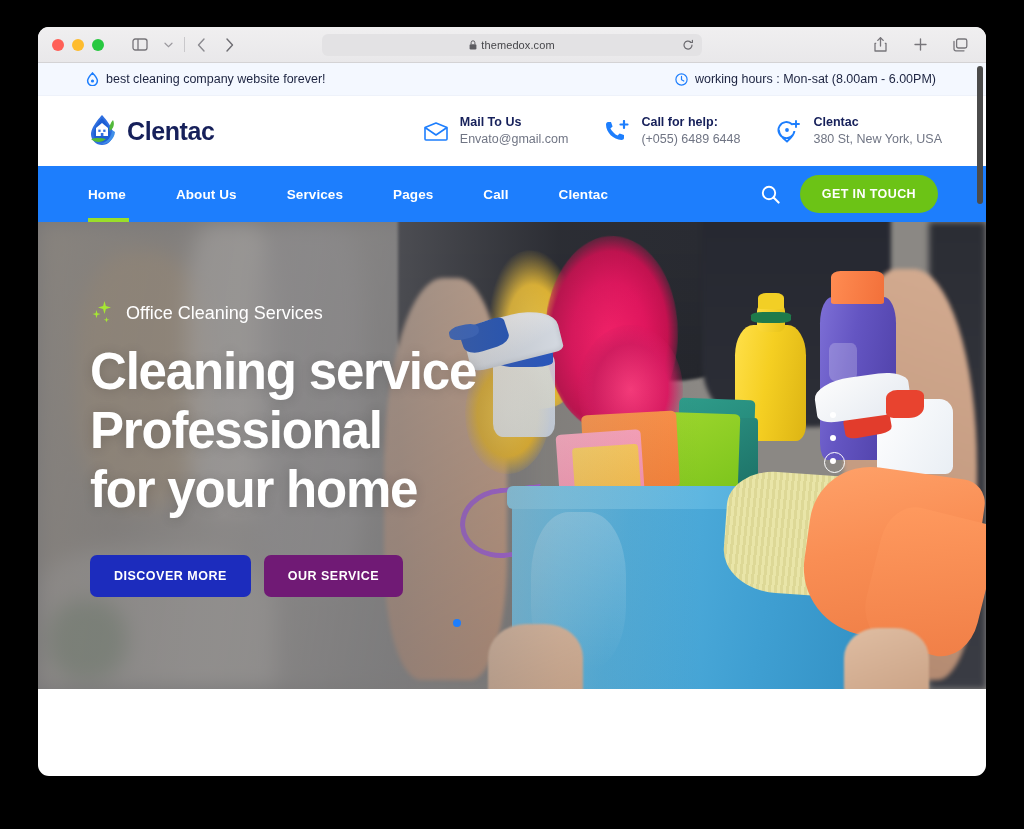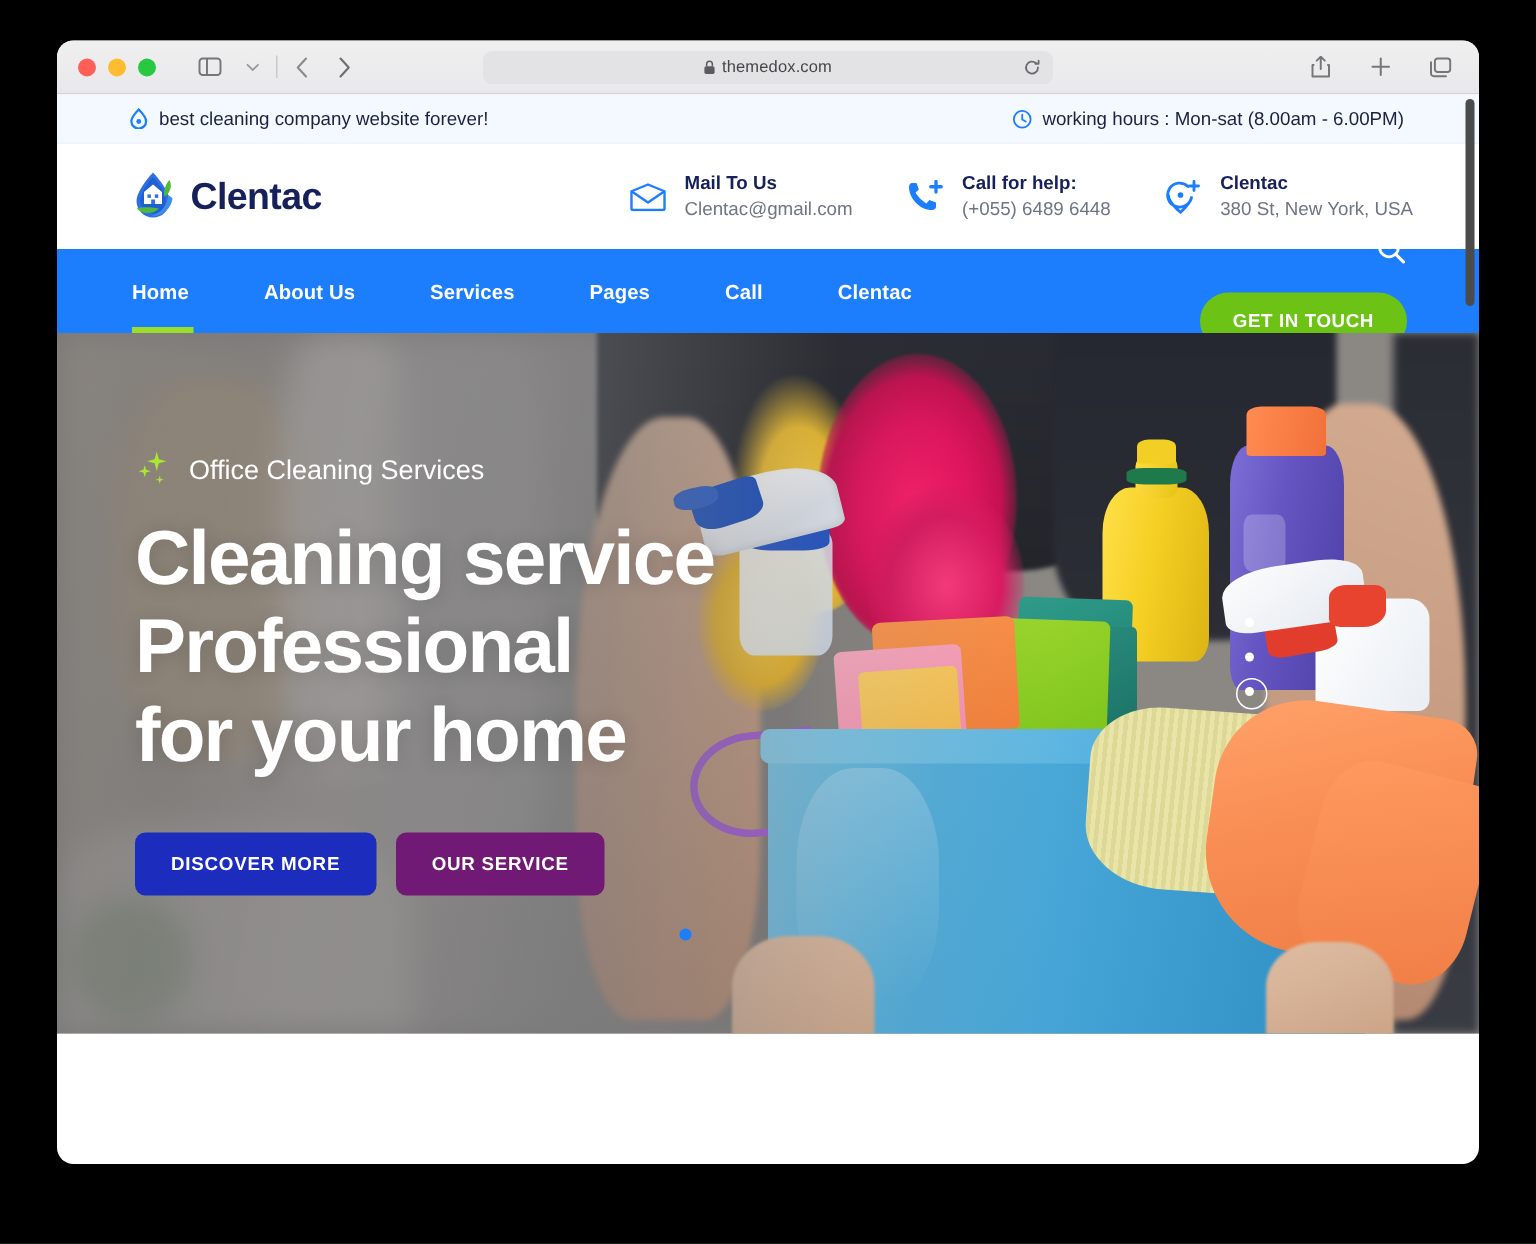--- a/index.html
+++ b/index.html
@@ -146,21 +146,21 @@
     padding:0 19px;
     color:#fff;font-size:13.5px;font-weight:bold;
     letter-spacing:.1px;
     white-space:nowrap;
   }
   .nav-link:first-child{padding-left:0;}
   .nav-link.active::after{
     content:"";position:absolute;left:0;bottom:0;
     width:41px;height:4px;background:#9ade2a;
   }
-  .nav-right{margin-left:auto;display:flex;align-items:flex-end;gap:18px;margin-right:22px;flex-direction:column;}
+  .nav-right{margin-left:auto;display:flex;align-items:center;gap:18px;margin-right:22px;}
   .search-btn{color:#fff;display:flex;align-items:center;justify-content:center;width:22px;height:22px;}
   .cta{
     background:#6cc316;
     color:#fff;font-size:12.5px;font-weight:bold;
     letter-spacing:.4px;
     padding:12px 22px;
     border-radius:26px;
     white-space:nowrap;
   }
 
@@ -602,21 +602,21 @@
         <div class="contacts">
           <div class="contact">
             <span class="ic">
               <svg width="24" height="19" viewBox="0 0 24 19">
                   <path d="M1 5.5 L12 13 L23 5.5" fill="none" stroke="#1d7efd" stroke-width="1.6" stroke-linejoin="round"></path>
                   <path d="M1 5.5 L1 17 A1 1 0 0 0 2 18 H22 A1 1 0 0 0 23 17 L23 5.5 L12 1 Z" fill="none" stroke="#1d7efd" stroke-width="1.6" stroke-linejoin="round"></path>
                 </svg>
             </span>
             <span>
               <span class="lbl" style="display:block">Mail To Us</span>
-              <span class="val" style="display:block">Clentac@gmail.com</span>
+              <span class="val" style="display:block">Envato@gmail.com</span>
             </span>
           </div>
 
           <div class="contact">
             <span class="ic">
               <svg width="25" height="22" viewBox="0 0 25 22">
                 <path d="M3 2 C2 2 1 3 1 4.6 C1 12.5 8.5 20 16.4 20 C18 20 19 19 19 18 L19 15 L14.6 13.4 L12.6 15.6 C10 14.3 6.7 11 5.4 8.4 L7.6 6.4 L6 2 Z" fill="#1d7efd"></path>
                 <path d="M19 1 V8 M15.5 4.5 H22.5" stroke="#1d7efd" stroke-width="2.2" stroke-linecap="round"></path>
               </svg>
             </span>

